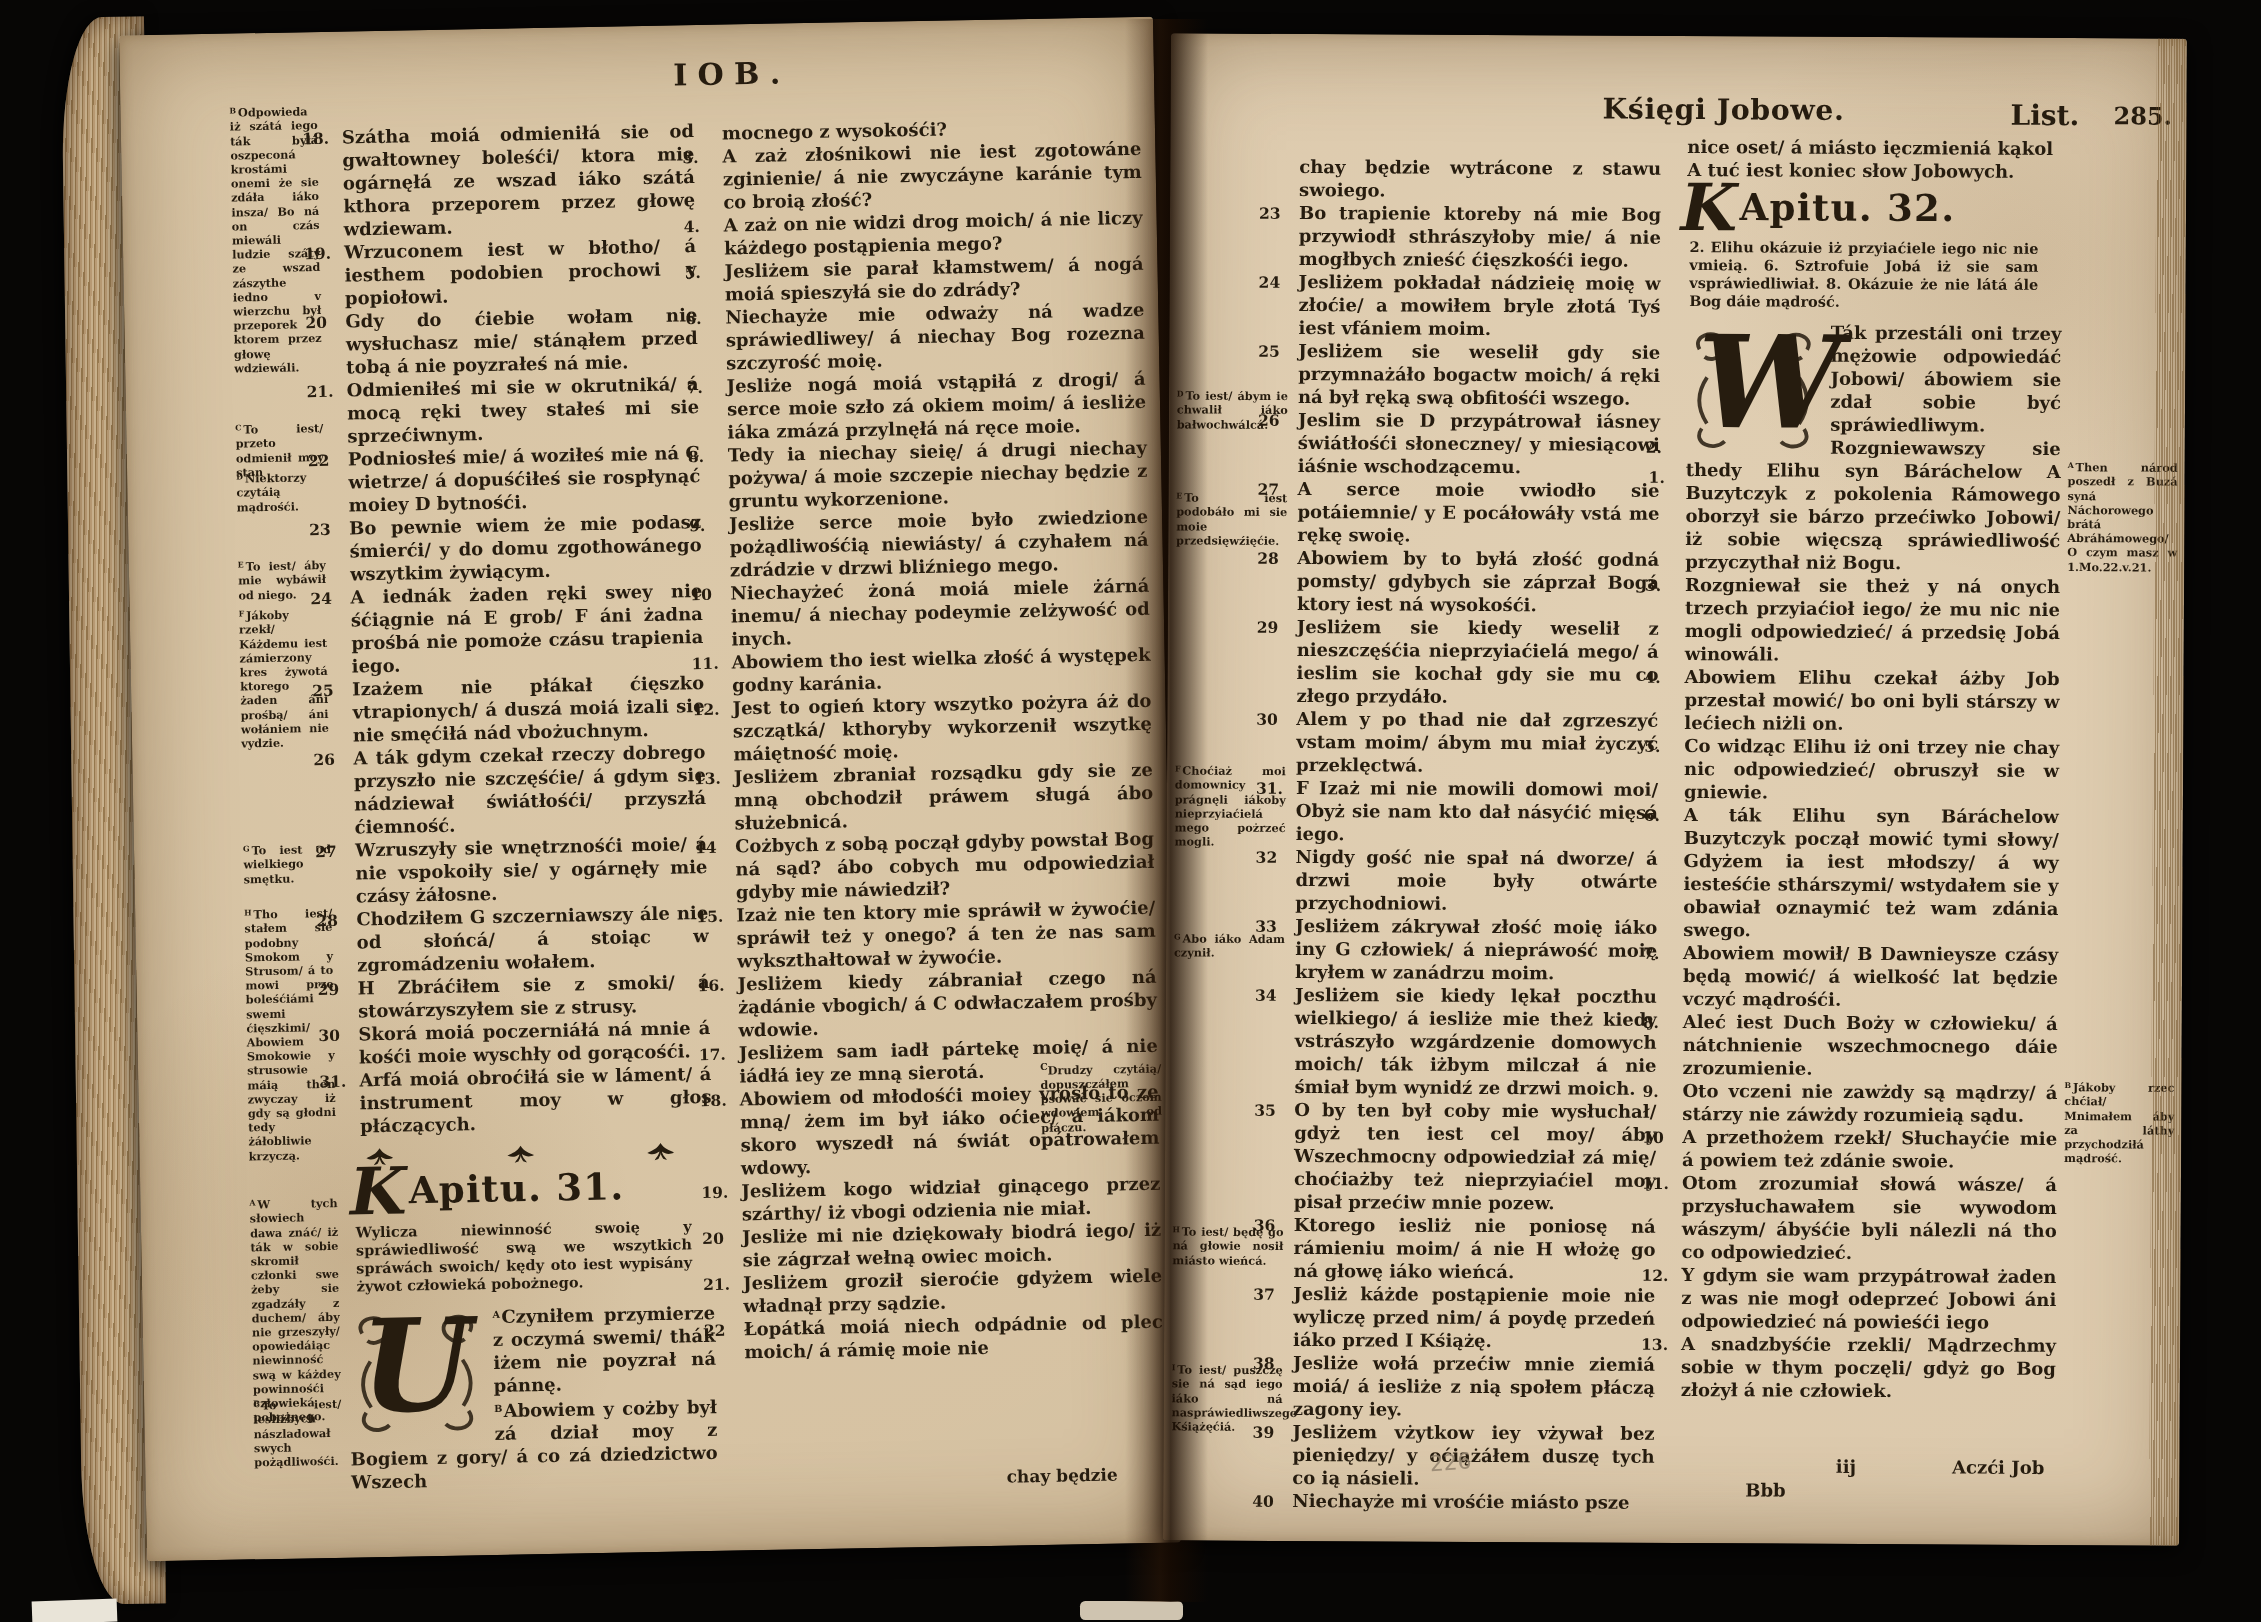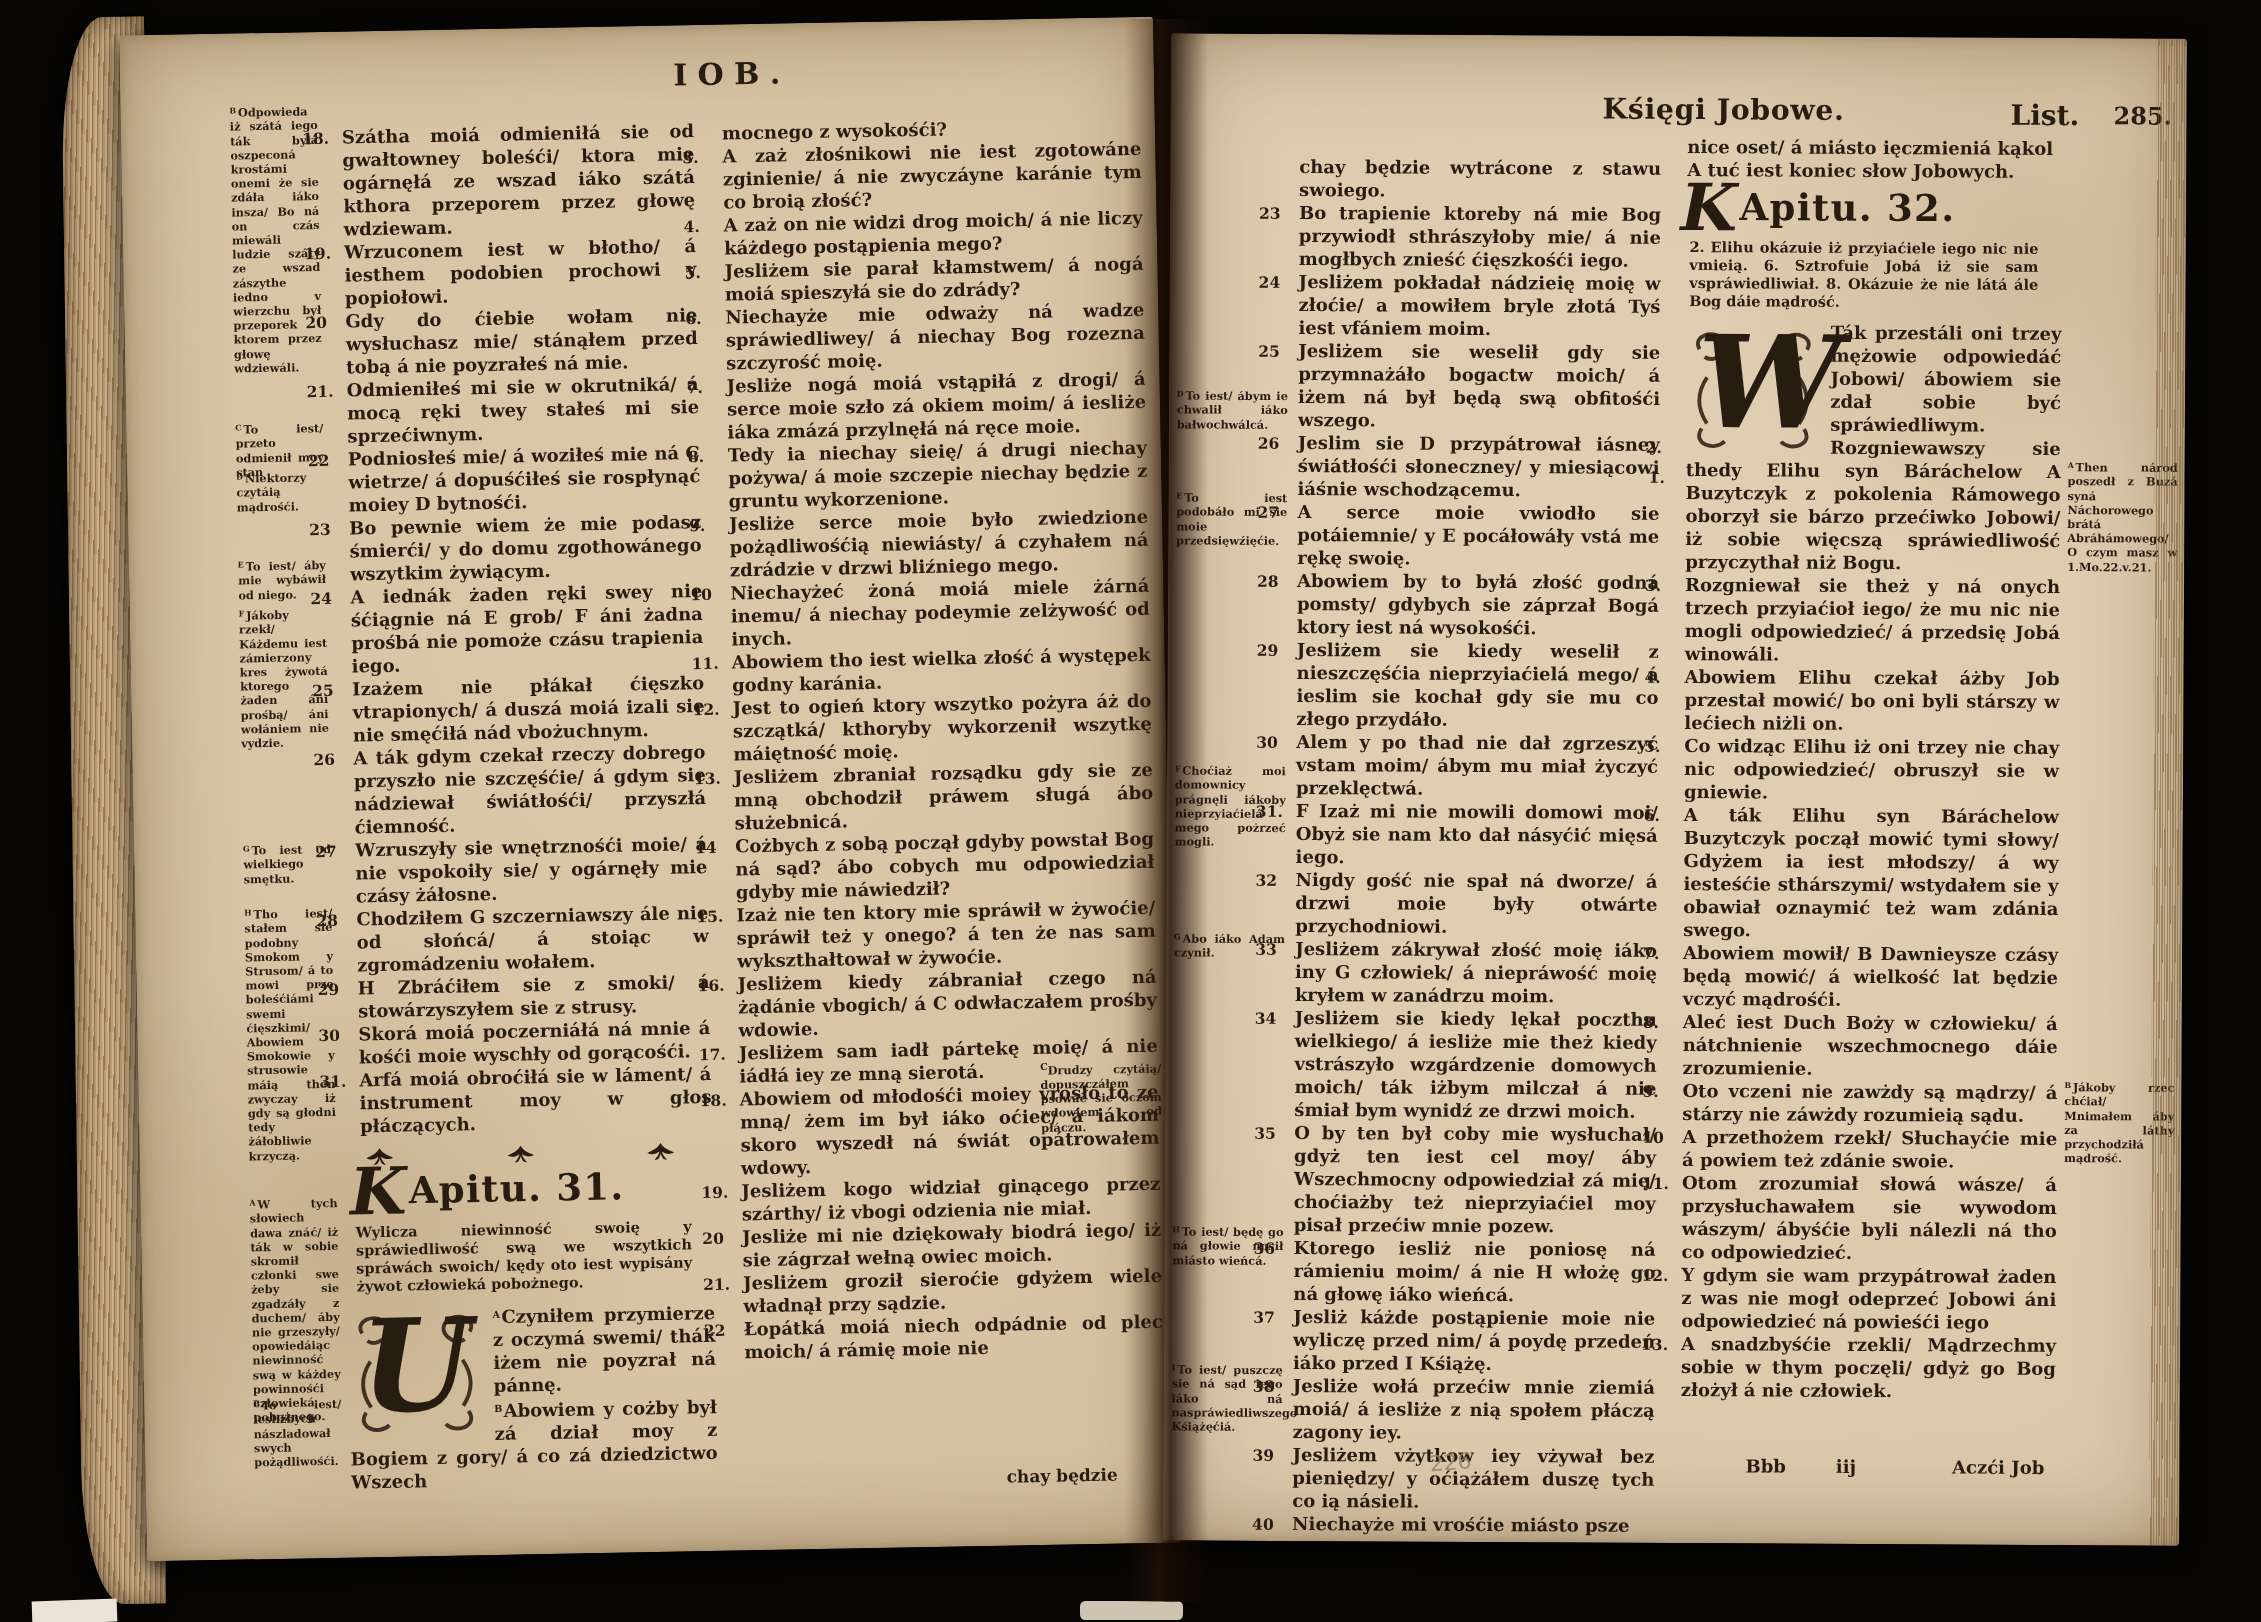--- a/index.html
+++ b/index.html
@@ -72,21 +72,21 @@
   .dropcap svg{position:absolute;left:0;top:0;width:100%;height:100%;stroke:#261c0f;fill:none;stroke-width:3;opacity:.85;}
   .dropcap-block p{margin:0;text-align:justify;font-size:18px;line-height:23px;font-weight:700;}
   .ch32{position:relative;margin-top:3.9px;}
   .ch32 .chap-head{margin-left:-6.5px;}
   .ch32 .argument{margin-left:2.6px;width:349px;}
   .v1num{position:absolute;left:-37px;top:146px;font-size:15.5px;font-weight:700;}
 
   
   .catchword{position:absolute;left:861px;top:1447px;font-size:17px;font-weight:700;}
   .sig-row{position:absolute;left:517px;top:1419px;width:375px;display:flex;font-size:18px;font-weight:700;}
-  .sig-row .s1{margin-left:65px;} .sig-row .s2{margin-left:50px;} .sig-row .s3{margin-left:96px;}
+  .sig-row .s1{margin-left:65px;margin-top:24px;} .sig-row .s2{margin-left:50px;} .sig-row .s3{margin-left:96px;}
   .pencil{position:absolute;left:266px;top:1415px;font-size:22px;color:#93846f;opacity:.85;
      font-family:"DejaVu Sans",sans-serif;transform:rotate(-5deg);font-weight:400;}
 </style>
 </head>
 <body>
 
 <div id="stage">
 
   <div class="fore-edge"></div>
   <div class="scrap"></div>
@@ -199,21 +199,21 @@
       <div class="mn" style="top:897px"><sup>G</sup><span>Abo iáko Adam czynił.</span></div>
       <div class="mn" style="top:1190px"><sup>H</sup><span>To iest/ będę go ná głowie nosił miásto wieńcá.</span></div>
       <div class="mn" style="top:1328px"><sup>I</sup><span>To iest/ puszczę sie ná sąd iego iáko ná naspráwiedliwszego Kśiążęćiá.</span></div>
     </div>
 
     <div class="col rcol1">
       <p class="cont">chay będzie wytrácone z stawu swoiego.</p>
       <div>
           <p class="verse"><span class="vnum">23</span><span>Bo trapienie ktoreby ná mie Bog przywiodł sthrászyłoby mie/ á nie mogłbych znieść ćięszkośći iego.</span></p>
           <p class="verse"><span class="vnum">24</span><span>Jesliżem pokładał nádzieię moię w złoćie/ a mowiłem bryle złotá Tyś iest vfániem moim.</span></p>
-          <p class="verse"><span class="vnum">25</span><span>Jesliżem sie weselił gdy sie przymnażáło bogactw moich/ á iżem ná był będą swą obfitośći wszego.</span></p>
+          <p class="verse"><span class="vnum">25</span><span>Jesliżem sie weselił gdy sie przymnażáło bogactw moich/ á ręki ná był ręką swą obfitośći wszego.</span></p>
           <p class="verse"><span class="vnum">26</span><span>Jeslim sie D przypátrował iásney świátłośći słoneczney/ y miesiącowi iáśnie wschodzącemu.</span></p>
           <p class="verse"><span class="vnum">27</span><span>A serce moie vwiodło sie potáiemnie/ y E pocáłowáły vstá me rękę swoię.</span></p>
           <p class="verse"><span class="vnum">28</span><span>Abowiem by to byłá złość godná pomsty/ gdybych sie záprzał Bogá ktory iest ná wysokośći.</span></p>
           <p class="verse"><span class="vnum">29</span><span>Jesliżem sie kiedy weselił z nieszczęśćia nieprzyiaćielá mego/ á ieslim sie kochał gdy sie mu co złego przydáło.</span></p>
           <p class="verse"><span class="vnum">30</span><span>Alem y po thad nie dał zgrzeszyć vstam moim/ ábym mu miał życzyć przeklęctwá.</span></p>
           <p class="verse"><span class="vnum">31.</span><span>F Izaż mi nie mowili domowi moi/ Obyż sie nam kto dał násyćić mięsá iego.</span></p>
           <p class="verse"><span class="vnum">32</span><span>Nigdy gość nie spał ná dworze/ á drzwi moie były otwárte przychodniowi.</span></p>
           <p class="verse"><span class="vnum">33</span><span>Jesliżem zákrywał złość moię iáko iny G człowiek/ á niepráwość moię kryłem w zanádrzu moim.</span></p>
           <p class="verse"><span class="vnum">34</span><span>Jesliżem sie kiedy lękał poczthu wielkiego/ á iesliże mie theż kiedy vstrászyło wzgárdzenie domowych moich/ ták iżbym milczał á nie śmiał bym wynidź ze drzwi moich.</span></p>
           <p class="verse"><span class="vnum">35</span><span>O by ten był coby mie wysłuchał/ gdyż ten iest cel moy/ áby Wszechmocny odpowiedział zá mię/ choćiażby też nieprzyiaćiel moy pisał przećiw mnie pozew.</span></p>

